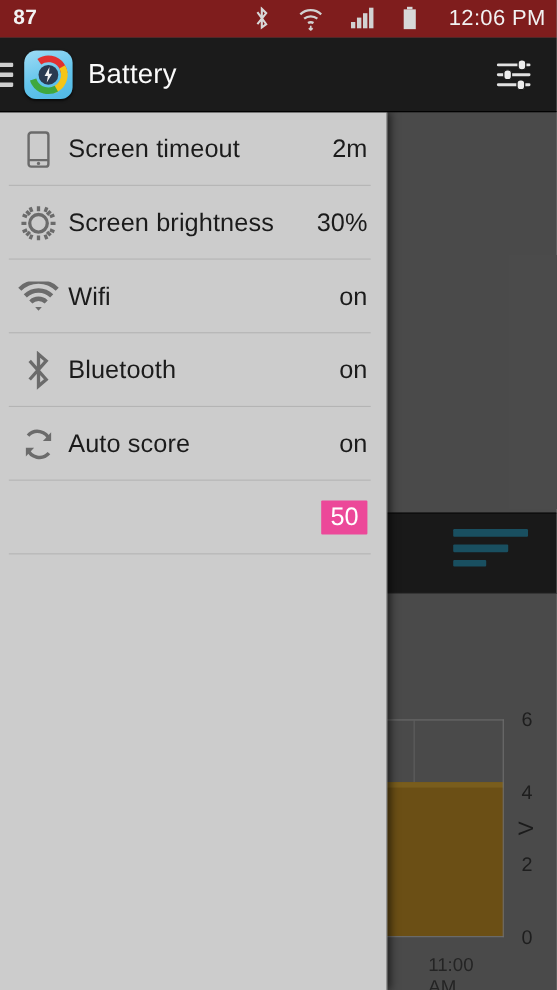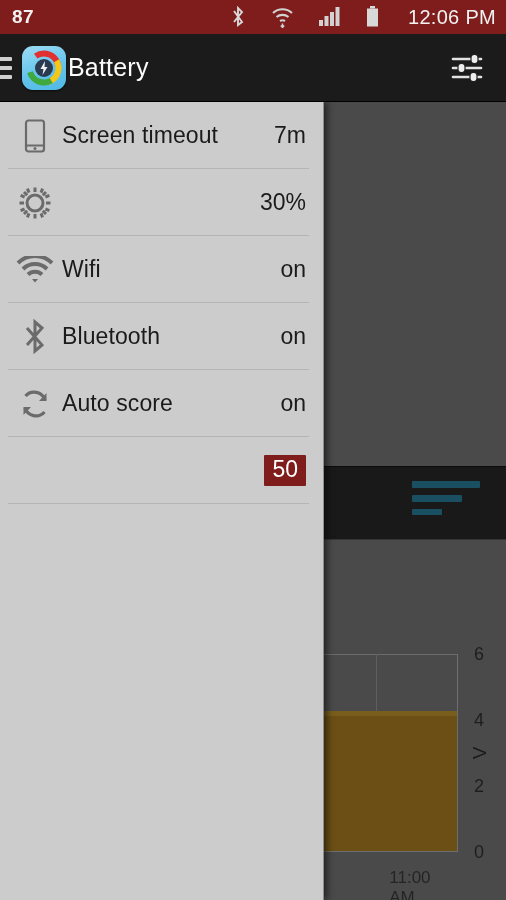--- a/index.html
+++ b/index.html
@@ -30,21 +30,21 @@
   }
   #drawer-toggle{ width:18px; margin-left:-6px; display:flex; flex-direction:column; gap:5px; cursor:pointer;}
   #drawer-toggle span{ display:block; height:4px; background:#cfcfcf; border-radius:1px;}
   #app-icon{
     width:44px; height:44px; margin-left:10px; border-radius:11px;
     background:linear-gradient(160deg,#9fdcf5 0%,#63c4ec 55%,#4fb8e4 100%);
     position:relative; flex:none;
     box-shadow:0 1px 2px rgba(0,0,0,.6);
   }
   #app-icon svg{ position:absolute; left:3px; top:3px; }
-  #app-title{ color:#fbfbfb; font-size:25px; margin-left:2px; letter-spacing:.2px;}
+  #app-title{ color:#fbfbfb; font-size:25px; margin-left:14px; letter-spacing:.2px;}
   #settings-btn{
     margin-left:auto; margin-right:18px; width:42px; height:42px;
     display:flex; align-items:center; justify-content:center; cursor:pointer;
   }
 
   
   #content{
     position:absolute; left:0; top:102px; width:506px; height:798px;
     background:#555555; z-index:5; overflow:hidden;
   }
@@ -91,38 +91,38 @@
   }
 
   
   #scrim{
     position:absolute; left:0; top:102px; width:506px; height:798px;
     background:rgba(0,0,0,0.12); z-index:8; pointer-events:none;
   }
 
   
   #drawer{
-    position:absolute; left:0; top:102px; width:324px; height:798px;
+    position:absolute; left:0; top:102px; width:352px; height:798px;
     background:#cccccc; z-index:20;
     box-shadow:3px 0 7px rgba(0,0,0,.55);
     border-right:1px solid #8d8d8d;
   }
   .drawer-item{
     position:relative; height:67px; display:flex; align-items:center;
     padding:0 17px 0 8px; cursor:pointer;
   }
   .drawer-item:after{
     content:""; position:absolute; left:8px; right:14px; bottom:0;
     height:1px; background:#b4b4b4;
   }
   .di-icon{ width:54px; display:flex; align-items:center; justify-content:center; flex:none;}
   .di-label{ font-size:23px; color:#1b1b1b; letter-spacing:.1px; }
   .di-value{ margin-left:auto; font-size:23px; color:#1b1b1b; }
   .di-badge{
-    margin-left:auto; background:#7f1d1d; color:#ffffff;
+    margin-left:auto; background:#ec4899; color:#ffffff;
     font-size:23px; padding:2px 8px 3px; line-height:1.12;
     border-radius:1px;
   }
 </style>
 </head>
 <body>
 
 <div id="status-bar">
   <div id="status-left">87</div>
   <div id="status-right">
@@ -224,21 +224,21 @@
 
   <div class="drawer-item">
     <div class="di-icon">
       <svg width="26" height="34" viewBox="0 0 26 34">
         <rect x="4" y="1.5" width="18" height="31" rx="2.5" fill="none" stroke="#6b6b6b" stroke-width="2.2"></rect>
         <line x1="4" y1="26.5" x2="22" y2="26.5" stroke="#6b6b6b" stroke-width="2"></line>
         <circle cx="13" cy="29.6" r="1.5" fill="#6b6b6b"></circle>
       </svg>
     </div>
     <div class="di-label">Screen timeout</div>
-    <div class="di-value">7m</div>
+    <div class="di-value">2m</div>
   </div>
 
   <div class="drawer-item">
     <div class="di-icon">
       <svg width="34" height="34" viewBox="0 0 34 34">
         <circle cx="17" cy="17" r="8" fill="none" stroke="#6b6b6b" stroke-width="3"></circle>
         <g stroke="#6b6b6b" stroke-width="3" stroke-linecap="butt">
           <line x1="17" y1="1.5" x2="17" y2="6"></line>
             <line x1="17" y1="28" x2="17" y2="32.5"></line>
           <line x1="1.5" y1="17" x2="6" y2="17"></line>
@@ -251,20 +251,21 @@
             <line x1="23" y1="27.4" x2="24.6" y2="31.4"></line>
           <line x1="24.6" y1="2.6" x2="23" y2="6.6"></line>
             <line x1="11" y1="27.4" x2="9.4" y2="31.4"></line>
           <line x1="2.6" y1="9.4" x2="6.6" y2="11"></line>
             <line x1="27.4" y1="23" x2="31.4" y2="24.6"></line>
           <line x1="31.4" y1="9.4" x2="27.4" y2="11"></line>
             <line x1="6.6" y1="23" x2="2.6" y2="24.6"></line>
         </g>
       </svg>
     </div>
+    <div class="di-label">Screen brightness</div>
     <div class="di-value">30%</div>
   </div>
 
   <div class="drawer-item">
     <div class="di-icon">
       <svg width="38" height="28" viewBox="0 0 38 28">
         <path d="M2 7 A24 24 0 0 1 36 7" fill="none" stroke="#6b6b6b" stroke-width="4"></path>
         <path d="M7 13 A17 17 0 0 1 31 13" fill="none" stroke="#6b6b6b" stroke-width="4"></path>
         <path d="M12 18.5 A10 10 0 0 1 26 18.5" fill="none" stroke="#6b6b6b" stroke-width="4"></path>
         <path d="M16 23 L19 26.5 L22 23" fill="#6b6b6b"></path>

